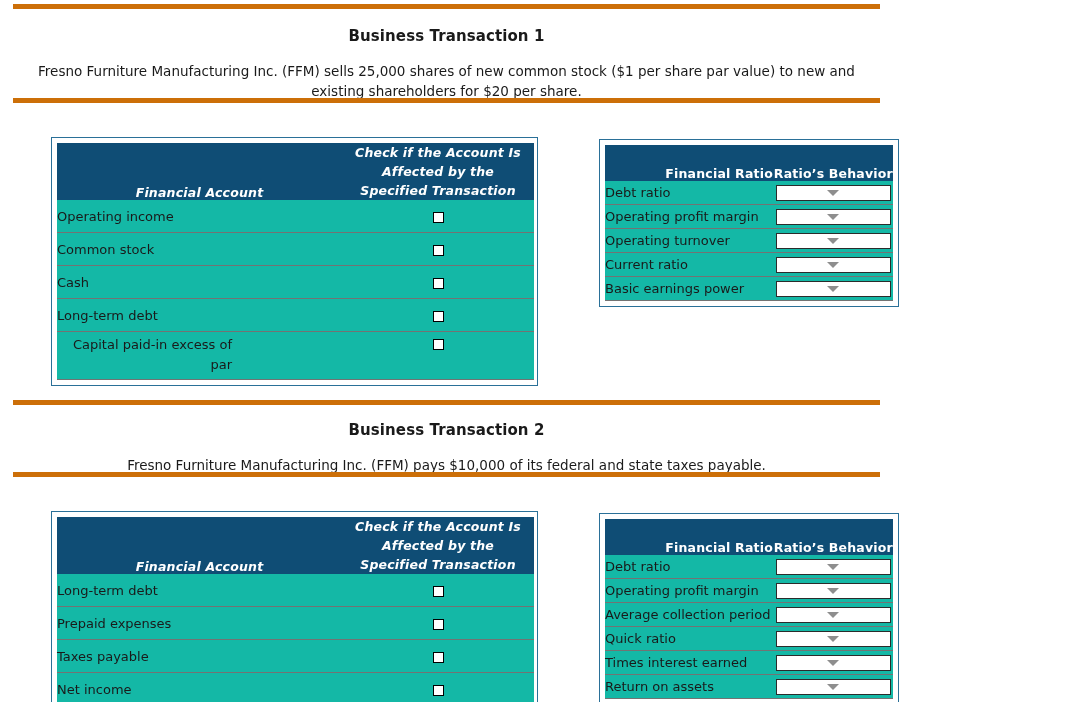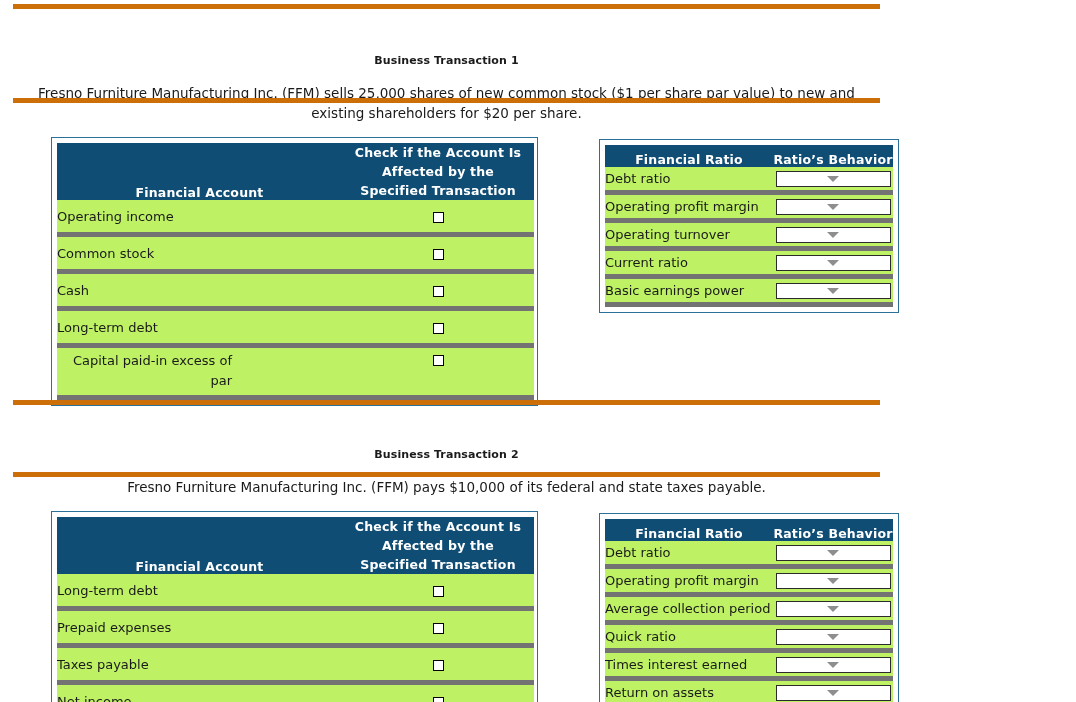--- a/index.html
+++ b/index.html
@@ -23,25 +23,24 @@
     position: absolute;
     left: 13px;
     width: 867px;
     height: 5px;
     background: #cc6f08;
   }
 
   
   .txn-block { position: absolute; left: 13px; width: 867px; text-align: center; }
   .txn-title {
-    font-size: 11px;
+    font-size: 15px;
     font-weight: bold;
     color: #1a1a1a;
     letter-spacing: 0.1px;
-    margin-top: 27px;
   }
   .txn-body {
     font-size: 13.5px;
     color: #1a1a1a;
     line-height: 20px;
     margin-top: 16px;
   }
 
   
   .card {
@@ -64,48 +63,48 @@
     font-size: 12.5px;
     font-weight: bold;
     padding: 0;
     vertical-align: bottom;
     letter-spacing: 0.2px;
   }
 
   .grid td {
     font-size: 13px;
     color: #1a1a1a;
-    border-bottom: 5px solid #737373;
+    border-bottom: 1px solid #737373;
     padding: 0;
     vertical-align: middle;
-    background: #bef264;
-  }
-
-  
-  .acct-head-cell { height: 44px; }
+    background: #14b8a6;
+  }
+
+  
+  .acct-head-cell { height: 44px; font-style: italic; }
   .acct-head-left  { text-align: center; vertical-align: bottom; padding-bottom: 6px; }
   .acct-head-right { text-align: center; vertical-align: bottom; padding-bottom: 6px; line-height: 19px; }
 
   .acct-name { padding-left: 11px; height: 32px; }
   .acct-name.tall { height: 43px; vertical-align: top; padding-top: 3px; line-height: 20px; text-align: right; }
   .acct-check { text-align: center; height: 23px; }
   .acct-check.tall { height: 43px; vertical-align: top; padding-top: 4px; }
 
   .checkbox {
     display: inline-block;
     width: 11px;
     height: 11px;
     border: 1px solid #000000;
     background: #ffffff;
     box-sizing: border-box;
     vertical-align: middle;
   }
 
   
-  .ratio-head-cell { height: 22px; text-align: center; vertical-align: middle; }
+  .ratio-head-cell { height: 36px; text-align: right; vertical-align: middle; }
   .ratio-name { padding-left: 9px; height: 23px; }
   .ratio-select-cell { height: 23px; padding: 0 2px 0 0; }
 
   .select {
     display: block;
     width: 115px;
     height: 16px;
     border: 1px solid #2b2b2b;
     background: #ffffff;
     box-sizing: border-box;

